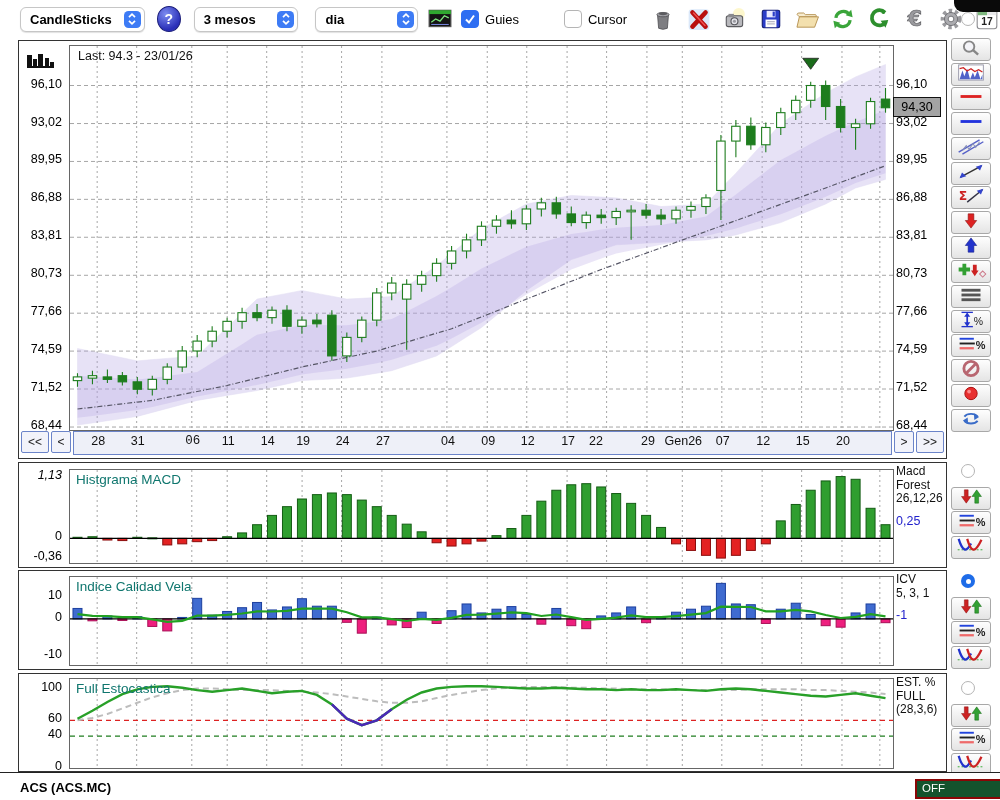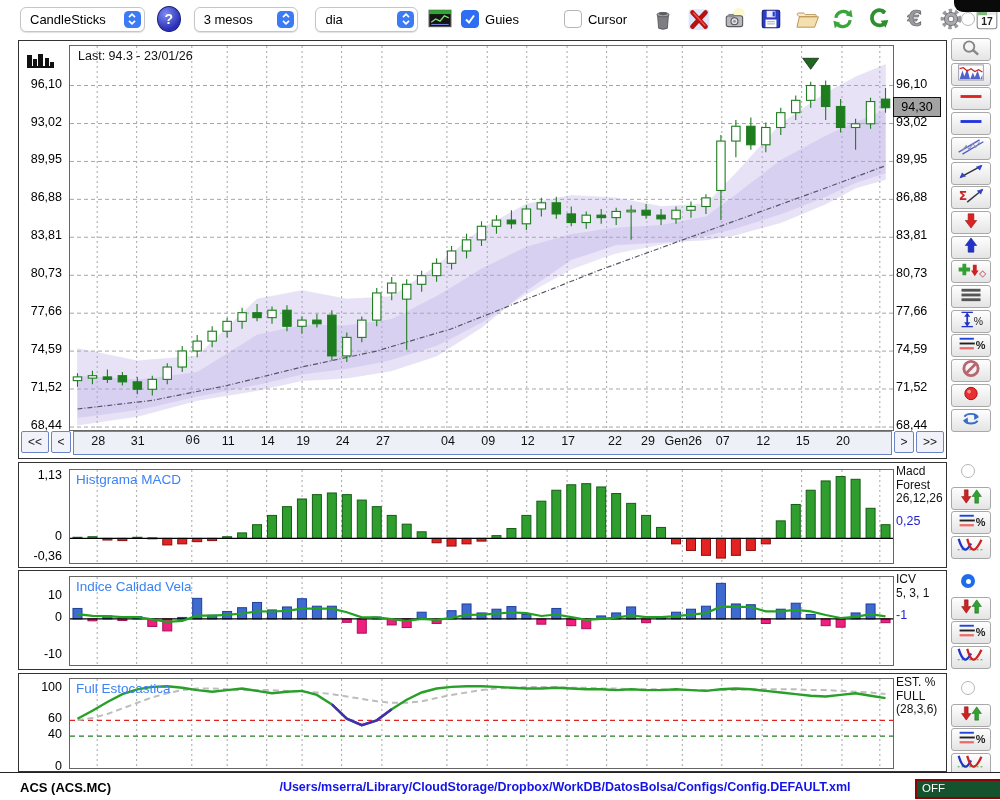--- a/index.html
+++ b/index.html
@@ -2,37 +2,37 @@
 <html><head>
 <meta charset="utf-8">
 <style>
   html,body{margin:0;padding:0}
   body{width:1000px;height:800px;position:relative;background:#fff;overflow:hidden;
        font-family:"Liberation Sans",sans-serif;color:#000;-webkit-font-smoothing:antialiased}
   
   #toolbar{position:absolute;left:0;top:0;width:1000px;height:38px;display:flex;align-items:center}
   .mac-select{height:23px;background:#fff;border:1px solid #c6c6c6;border-radius:6px;
       box-shadow:0 1px 1px rgba(0,0,0,.12);display:flex;align-items:center;justify-content:space-between;
-      padding:0 3px 0 9px;font-size:13px;font-weight:normal;cursor:default}
+      padding:0 3px 0 9px;font-size:13px;font-weight:bold;cursor:default}
   .stepper{width:17px;height:17px;background:#3d7bf5;border-radius:4.5px;display:flex;align-items:center;justify-content:center;flex:none}
   .helpbtn{width:24px;height:24px;border-radius:50%;background:radial-gradient(circle at 35% 30%,#7d8cf0,#2a2fb8 70%);
       color:#fff;font-weight:bold;font-size:14px;display:flex;align-items:center;justify-content:center;border:1px solid #1a1d7a}
   .cb{display:flex;align-items:center;gap:6px;font-size:13px;cursor:default}
   .cbbox{width:16px;height:16px;border-radius:4px;border:1px solid #b5b5b5;background:#fff;display:flex;align-items:center;justify-content:center}
   .cbbox.checked{background:#2e6ef2;border-color:#2e6ef2}
   .tbicon{width:27px;height:26px;display:inline-flex;align-items:center;justify-content:center;cursor:default}
   .tbicon svg{width:24px;height:24px}
   #win-corner{position:absolute;top:0;right:0;width:46px;height:12px;background:#0a0a0a;border-bottom-left-radius:9px}
   
   .panelbox{position:absolute;left:18px;width:927px;border:1px solid #333;background:#fff}
   .plotwrap{position:absolute;left:50px;border:1px solid #666;background:#fff}
   .labelcol{position:absolute;left:0;top:0;width:46px;height:100%}
   .ytick{position:absolute;right:3px;font-size:12.5px;white-space:nowrap}
   .rtick{position:absolute;left:877px;font-size:12.5px;white-space:nowrap}
-  .watermark{position:absolute;left:6px;top:2px;font-size:13.5px;color:#3b82f6;pointer-events:none}
+  .watermark{position:absolute;left:6px;top:2px;font-size:13.5px;color:#0f766e;pointer-events:none}
   .lastlabel{position:absolute;left:8px;top:3px;font-size:12.5px;color:#111}
   .rinfo{position:absolute;left:877px;top:2px;width:50px;font-size:12px;line-height:13.5px;color:#111}
   .rval{color:#2222cc;margin-top:9px;font-size:12.5px}
   #price-badge{position:absolute;left:874px;width:46px;height:18px;background:#a3a3a3;border:1.5px solid #111;
       font-size:12.5px;display:flex;align-items:center;justify-content:center}
   .mini-histo{position:absolute;left:6px;top:9px;width:34px;height:22px}
   
   .navrow{position:absolute;left:2px;top:390px;width:923px;height:23px}
   .navbtn{position:absolute;top:0;height:22px;background:#f2f3fa;border:1px solid #6b84c9;border-radius:2px;
       font-size:12px;color:#222;padding:0;text-align:center;font-family:"Liberation Sans",sans-serif}
@@ -367,21 +367,21 @@
         <span class="datelabel" style="left: 171.804px; font-family: Liberation Mono, monospace;">06</span>
         <span class="datelabel" style="left: 207.193px;">11</span>
         <span class="datelabel" style="left: 246.697px;">14</span>
         <span class="datelabel" style="left: 282.086px;">19</span>
         <span class="datelabel" style="left: 321.59px; text-align: center;">24</span>
         <span class="datelabel" style="left: 361.917px;">27</span>
         <span class="datelabel" style="left: 426.934px;">04</span>
         <span class="datelabel" style="left: 467.261px;">09</span>
         <span class="datelabel" style="left: 506.765px;">12</span>
         <span class="datelabel" style="left: 547.092px;">17</span>
-        <span class="datelabel" style="left: 594px;">22</span>
+        <span class="datelabel" style="left: 575px;">22</span>
         <span class="datelabel" style="left: 626.923px;">29</span>
         <span class="datelabel" style="left: 662.312px;">Gen26</span>
         <span class="datelabel" style="left: 701.816px;">07</span>
         <span class="datelabel" style="left: 742.143px;">12</span>
         <span class="datelabel" style="left: 781.647px;">15</span>
         <span class="datelabel" style="left: 821.974px;">20</span>
         <span class="datelabel" style="left: 902px;">23</span>
       </div>
     <button class="navbtn" style="left:873px;width:20px">&gt;</button>
     <button class="navbtn" style="left:895px;width:28px">&gt;&gt;</button>
@@ -393,21 +393,21 @@
     <span class="rtick" style="top: 187.259px;">83,81</span>
     <span class="rtick" style="top: 225.289px;">80,73</span>
     <span class="rtick" style="top: 263.195px;">77,66</span>
     <span class="rtick" style="top: 301.101px;">74,59</span>
     <span class="rtick" style="top: 339.007px;">71,52</span>
     <span class="rtick" style="top: 377.037px;">68,44</span>
   </div>
 
 <div id="macdbox" class="panelbox" style="top:462px;height:104px">
   <div class="labelcol" id="macd-left">
-      <span class="ytick" style="top: 4.56471px;">1,13</span>
+      <span class="ytick" style="top: 4.56471px; font-style: italic;">1,13</span>
       <span class="ytick" style="top: 66.3824px;">0</span>
       <span class="ytick" style="top: 86.0765px;">-0,36</span>
     </div>
   <div class="plotwrap" style="top:6px;width:823px;height:93px">
     <svg id="macd-svg" width="823" height="93">
         <line x1="27.159000000000002" x2="27.159000000000002" y1="0" y2="93" stroke="#a6a6a6" stroke-width="1" stroke-dasharray="2 3"></line>
         <line x1="66.663" x2="66.663" y1="0" y2="93" stroke="#a6a6a6" stroke-width="1" stroke-dasharray="2 3"></line>
         <line x1="121.80399999999999" x2="121.80399999999999" y1="0" y2="93" stroke="#a6a6a6" stroke-width="1" stroke-dasharray="2 3"></line>
         <line x1="157.193" x2="157.193" y1="0" y2="93" stroke="#a6a6a6" stroke-width="1" stroke-dasharray="2 3"></line>
         <line x1="196.697" x2="196.697" y1="0" y2="93" stroke="#a6a6a6" stroke-width="1" stroke-dasharray="2 3"></line>
@@ -803,15 +803,14 @@
       <span><svg viewBox="0 0 34 20">
           <line x1="3" y1="14.5" x2="31" y2="14.5" stroke="#3a3" stroke-width="1" stroke-dasharray="2 2"></line>
           <path d="M4 3 C8 16 12 18 17 8" fill="none" stroke="#2233cc" stroke-width="2.4"></path>
           <path d="M13 3 C17 17 21 19 28 4" fill="none" stroke="#cc2222" stroke-width="2.4"></path>
         </svg></span>
     </div>
   </div>
 
 <div id="statusbar">
   <span class="sym">ACS (ACS.MC)</span>
-  <span class="path">/Users/mserra/Library/CloudStorage/Dropbox/WorkDB/DatosBolsa/Configs/Config.DEFAULT.xml</span>
   <span class="off">OFF</span>
 </div>
 
 </body></html>

